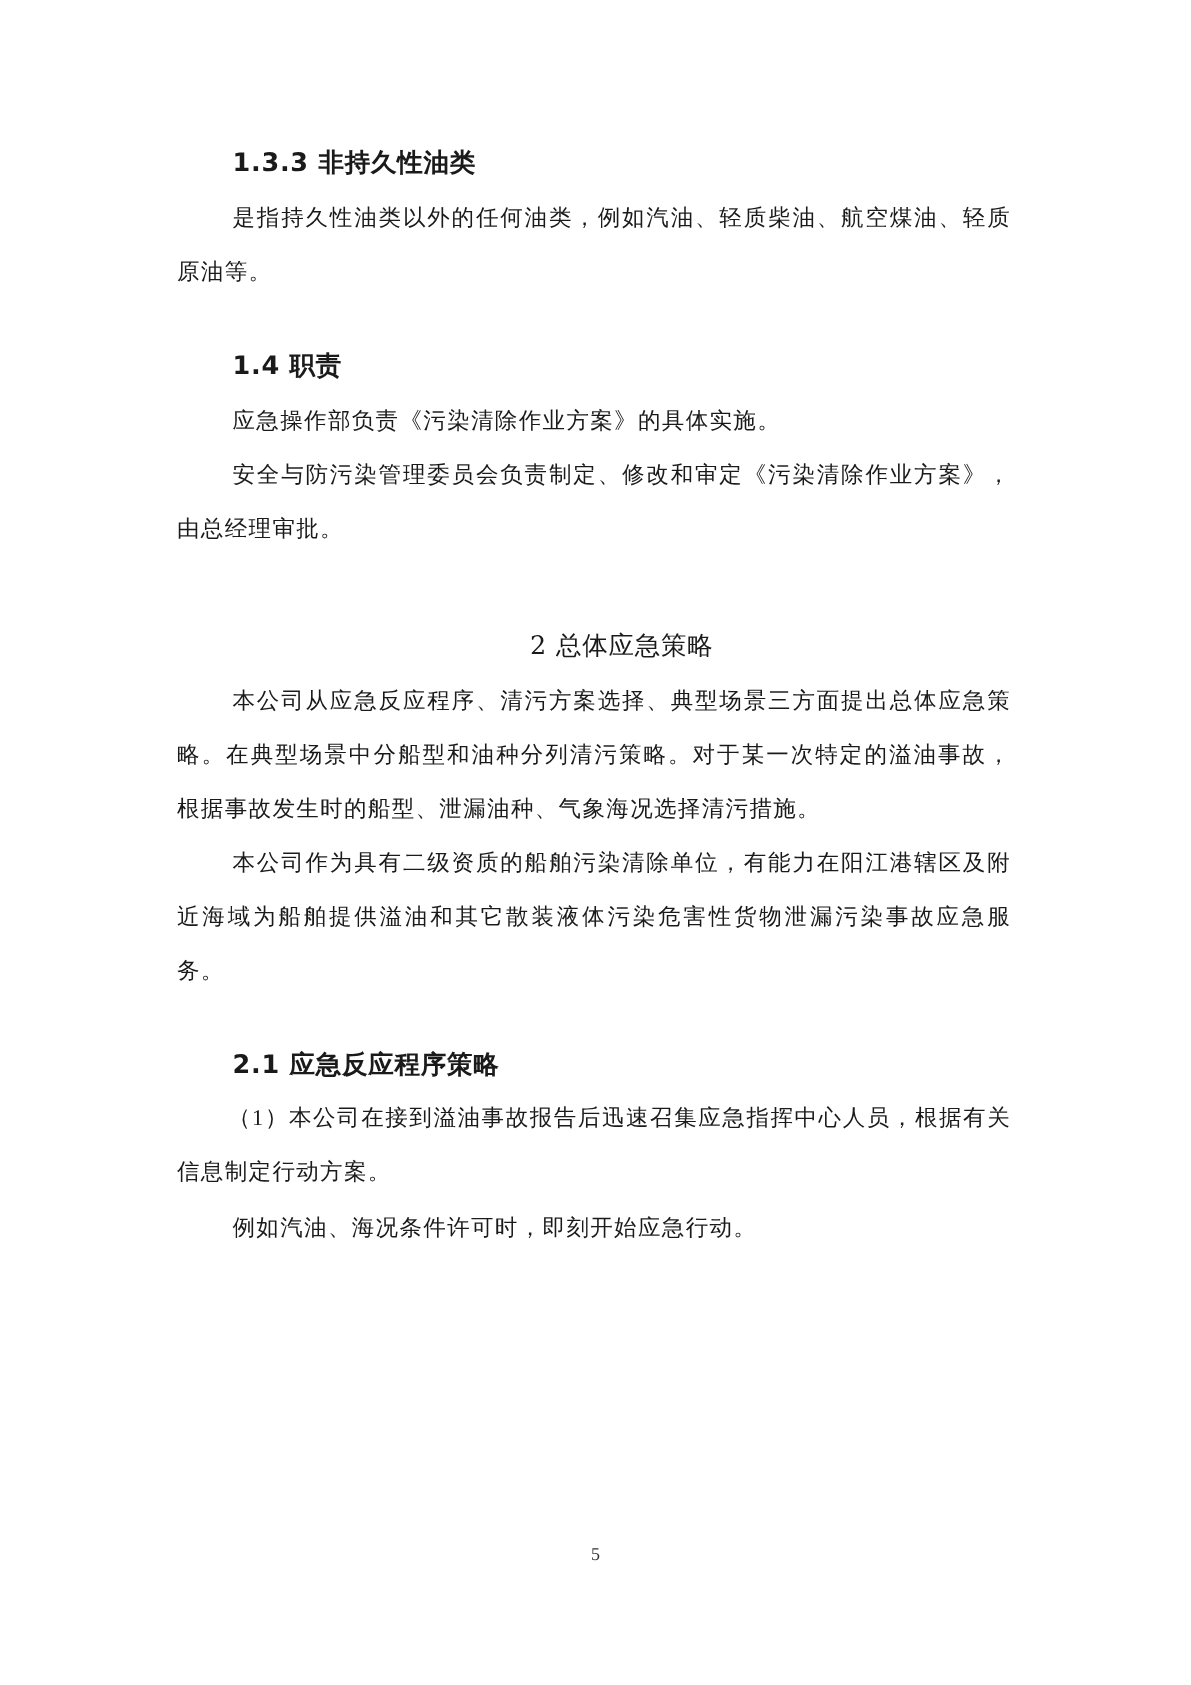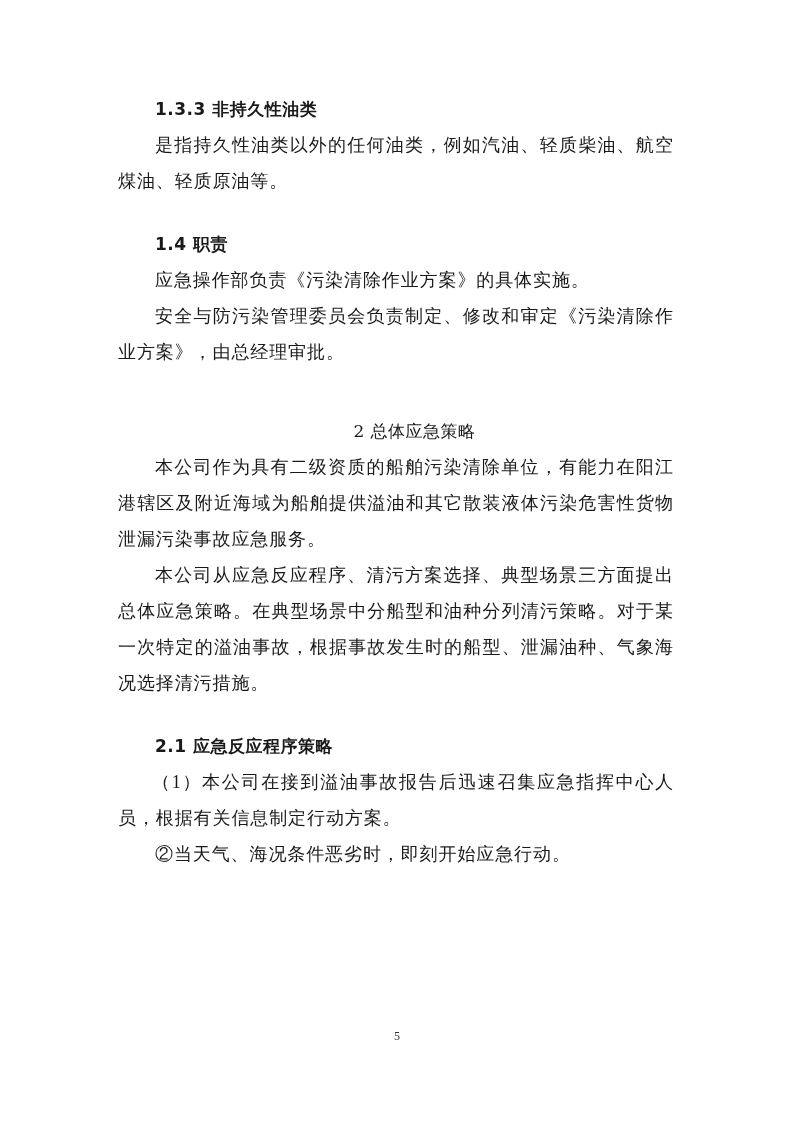--- a/index.html
+++ b/index.html
@@ -3,21 +3,21 @@
 <meta charset="utf-8">
 <style>
   html, body { margin: 0; padding: 0; background: #ffffff; }
   body { width: 794px; height: 1123px; position: relative; overflow: hidden;
          font-family: "DejaVu Serif", "Liberation Serif", serif; color: #1a1a1a; }
   .page { position: absolute; left: 0; top: 0; width: 794px; height: 1123px; }
   .content { position: absolute; left: 118px; top: 92px; width: 556px; }
   .h { font-family: "DejaVu Sans", "Liberation Sans", sans-serif; font-weight: bold;
        font-size: 17px; line-height: 35px; padding-left: 37px; margin: 0; letter-spacing: 0.5px; }
   .h.plain { font-weight: normal; font-family: "DejaVu Serif", serif; text-align: center; }
-  .p { font-size: 18px; line-height: 36px; margin: 0; text-indent: 37px;
+  .p { font-size: 15px; line-height: 36px; margin: 0; text-indent: 37px;
        text-align: justify; text-align-last: left; letter-spacing: 0.9px; }
   .p.noindent-ish { text-indent: 34px; font-family: Liberation Serif, serif; }
   .gap-s { height: 28px; }
   .gap-l { height: 44px; }
   .pagenum { position: absolute; top: 1029px; left: 0; width: 794px; text-align: center;
              font-size: 12px; font-family: "Liberation Serif", serif; color: #333; }
 </style>
 </head>
 <body>
 
@@ -29,25 +29,25 @@
 
     <div class="gap-s"></div>
 
     <h3 class="h">1.4 职责</h3>
     <p class="p">应急操作部负责《污染清除作业方案》的具体实施。</p>
     <p class="p">安全与防污染管理委员会负责制定、修改和审定《污染清除作业方案》，由总经理审批。</p>
 
     <div class="gap-l"></div>
 
     <h3 class="h plain">2  总体应急策略</h3>
+    <p class="p">本公司从应急反应程序、清污方案选择、典型场景三方面提出总体应急策略。在典型场景中分船型和油种分列清污策略。对于某一次特定的溢油事故，根据事故发生时的船型、泄漏油种、气象海况选择清污措施。</p>
     <p class="p">本公司作为具有二级资质的船舶污染清除单位，有能力在阳江港辖区及附近海域为船舶提供溢油和其它散装液体污染危害性货物泄漏污染事故应急服务。</p>
-    <p class="p">本公司从应急反应程序、清污方案选择、典型场景三方面提出总体应急策略。在典型场景中分船型和油种分列清污策略。对于某一次特定的溢油事故，根据事故发生时的船型、泄漏油种、气象海况选择清污措施。</p>
 
     <div class="gap-s"></div>
 
     <h3 class="h">2.1 应急反应程序策略</h3>
     <p class="p noindent-ish">（1）本公司在接到溢油事故报告后迅速召集应急指挥中心人员，根据有关信息制定行动方案。</p>
-    <p class="p">②当天气、海况条件恶劣时，即刻开始应急行动。</p>
+    <p class="p">例如汽油、海况条件许可时，即刻开始应急行动。</p>
 
   </div>
 
   <div class="pagenum">5</div>
 </div>
 
 </body></html>

